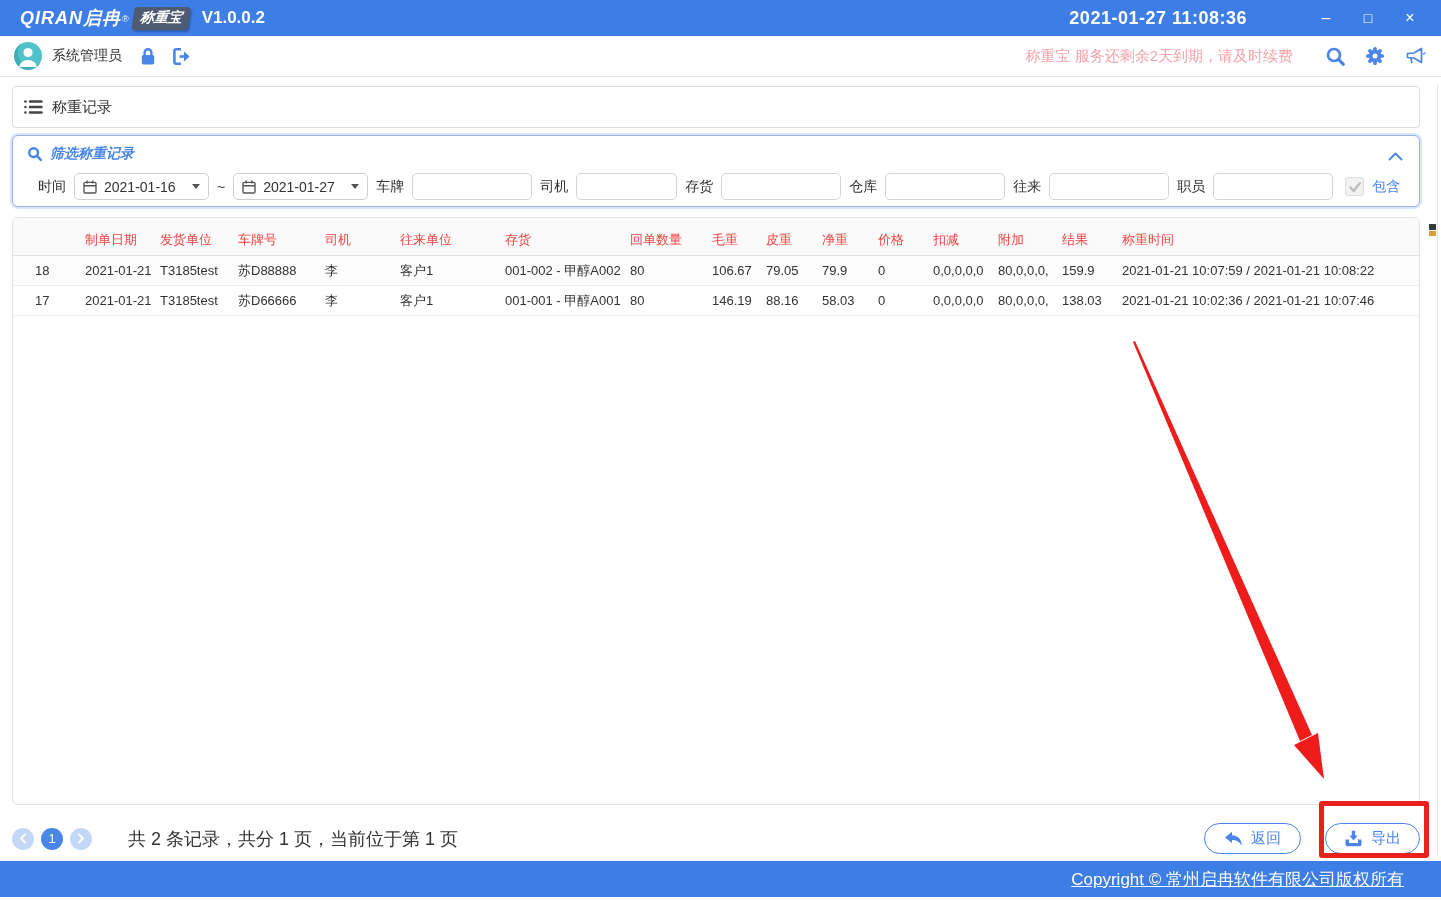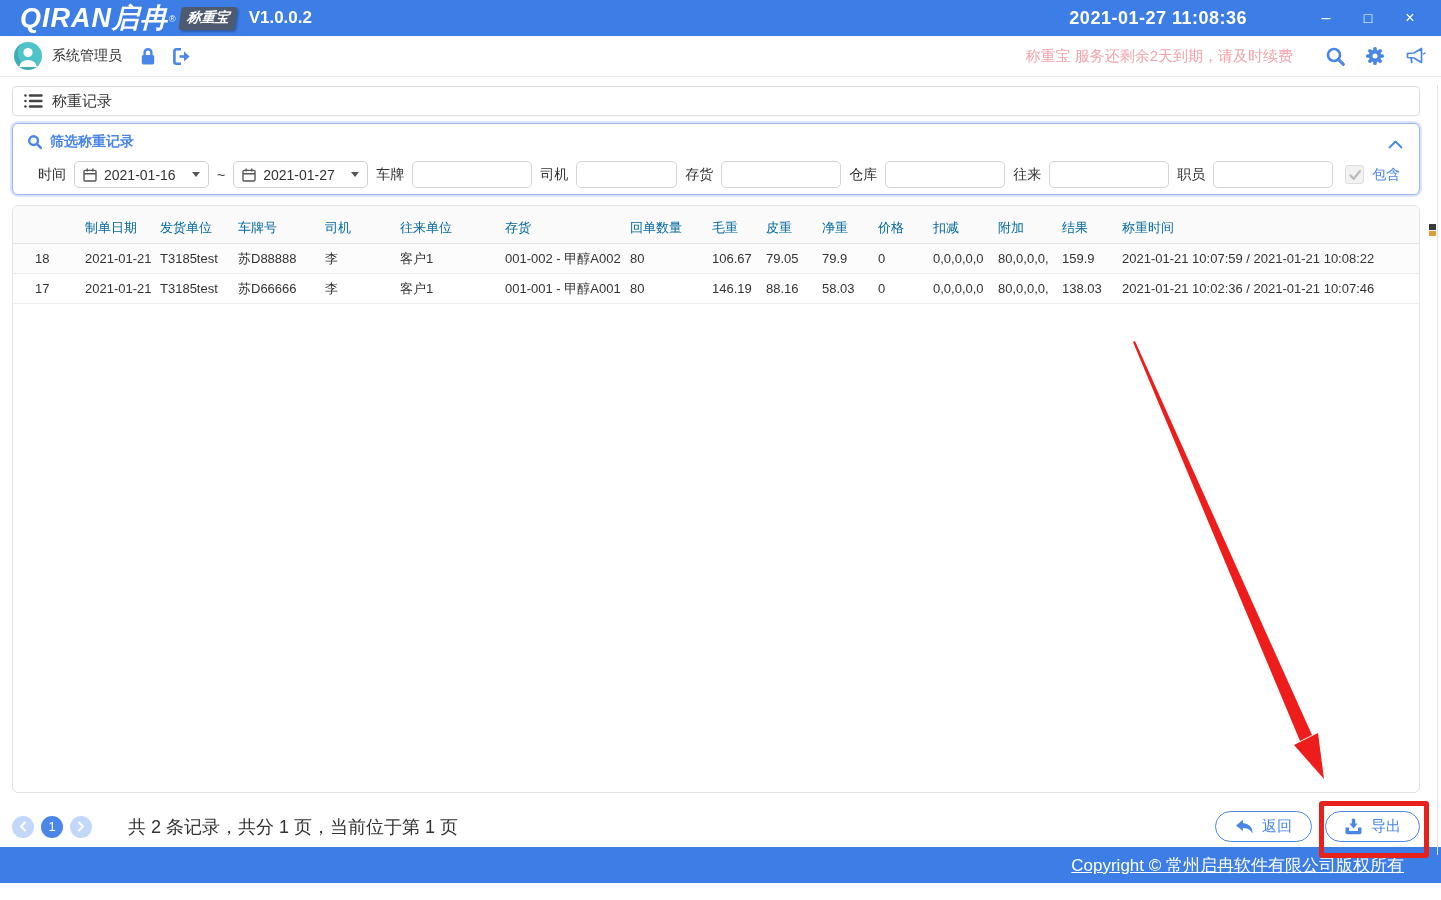--- a/index.html
+++ b/index.html
@@ -4,21 +4,21 @@
 <style>
   * { margin:0; padding:0; box-sizing:border-box; }
   html,body { width:1441px; height:900px; }
   body { font-family:"Liberation Sans","DejaVu Sans",sans-serif; background:#fff; overflow:hidden; }
   #window { position:relative; width:1441px; height:900px; background:#fff; overflow:hidden; }
 
   
   .titlebar { position:absolute; top:0; left:0; width:100%; height:36px; background:#3d7de6;
               display:flex; align-items:center; color:#fff; padding:0 10px 0 20px; }
   .brand { display:flex; align-items:center; }
-  .logo-main { font-style:italic; font-weight:800; font-size:27px; letter-spacing:1px; line-height:36px; }
+  .logo-main { font-style:italic; font-weight:800; font-size:18px; letter-spacing:1px; line-height:36px; }
   .logo-reg { font-size:9px; vertical-align:top; margin:2px 2px 0 1px; display:inline-block; }
   .logo-badge { font-style:italic; font-weight:700; font-size:14px; background:#4d5a70; color:#fff;
                 padding:2px 7px 3px 7px; border-radius:3px; transform:skewX(-8deg); margin-left:2px;
                 box-shadow:2px 2px 2px rgba(0,0,0,.25); }
   .logo-version { font-weight:700; font-size:17px; margin-left:13px; }
   .titlebar-spacer { flex:1; }
   .clock { font-weight:700; font-size:18px; letter-spacing:.5px; }
   .win-controls { display:flex; margin-left:58px; }
   .win-btn { width:42px; height:36px; display:flex; align-items:center; justify-content:center;
              font-size:16px; cursor:default; }
@@ -31,27 +31,27 @@
             display:flex; align-items:center; justify-content:center; overflow:hidden; }
   .username { font-size:14px; color:#333; margin-left:10px; }
   .tb-icon { display:flex; align-items:center; justify-content:center; width:24px; height:24px; }
   .left-icons { display:flex; align-items:center; gap:10px; margin-left:14px; }
   .toolbar-right { margin-left:auto; display:flex; align-items:center; gap:16px; }
   .warning-text { font-size:15px; color:#f2a3ab; margin-right:14px; }
 
   
   .page { position:absolute; top:77px; left:12px; right:21px; }
 
-  .title-panel { height:30px; margin-top:9px; border:1px solid #dcdcdc; border-radius:4px;
+  .title-panel { height:42px; margin-top:9px; border:1px solid #dcdcdc; border-radius:4px;
                  display:flex; align-items:center; padding-left:11px; gap:9px; background:#fff; }
   .page-title { font-size:15px; color:#333; }
 
   .filter-panel { margin-top:7px; border:1px solid #9cb3ec; box-shadow:0 0 0 2px #dbe5fb; border-radius:6px;
                   padding:9px 14px 9px 14px; background:#fff; position:relative; overflow:hidden; height:72px; }
-  .filter-head { display:flex; align-items:center; gap:7px; }
+  .filter-head { display:flex; align-items:center; gap:7px;font-style:italic; }
   .filter-title { color:#4a86e8; font-weight:700; font-size:14px; }
   .collapse-btn { position:absolute; right:16px; top:11px; cursor:default; }
   .filter-fields { display:flex; align-items:center; gap:8px; margin-top:10px; white-space:nowrap; flex-wrap:nowrap;margin-left:11px; }
   .f-label { font-size:14px; color:#333; flex:0 0 auto; }
   .date-select { width:135px; height:27px; border:1px solid #cfcfcf; border-radius:5px; background:#fff;
                  display:flex; align-items:center; padding:0 8px; gap:7px; flex:0 0 auto; cursor:default; }
   .date-value { font-size:14px; color:#333; flex:1; }
   .caret { width:0; height:0; border-left:4px solid transparent; border-right:4px solid transparent;
            border-top:5px solid #555; }
   .f-input { width:120px; height:27px; border:1px solid #d4d4d4; border-radius:5px; font-size:13px;
@@ -63,40 +63,40 @@
 
   
   .table-panel { margin-top:10px; border:1px solid #e3e3e3; border-radius:6px; height:588px;
                  overflow:hidden; background:#fff; }
   .trow { display:grid; grid-template-columns:72px 75px 78px 87px 75px 105px 125px 82px 54px 56px 56px 55px 65px 64px 60px 1fr;
           align-items:center; }
   .tc { font-size:13px; white-space:nowrap; overflow:hidden; padding-right:6px; }
   .tc:first-child { padding-left:22px; }
   .thead-wrap { background:#fafafa; padding-top:6px; border-bottom:1px solid #e2e2e2; }
   .thead-row { height:31px; }
-  .thead-row .tc { color:#0369a1; }
+  .thead-row .tc { color:#ef4444; }
   .drow { height:30px; border-bottom:1px solid #ededed; }
   .drow .tc { color:#333; }
   .drow:nth-child(odd) { background:#fcfcfc; }
 
   
   .pager-row { display:flex; align-items:center; margin-top:18px; }
   .pg-circle { width:22px; height:22px; border-radius:50%; display:flex; align-items:center;
                justify-content:center; flex:0 0 auto; cursor:default; }
   .pg-nav { background:#c3d7f8; }
   .pg-current { background:#4a86e8; color:#fff; font-size:13px; margin:0 7px; }
   .pager-info { font-size:18px; color:#333; margin-left:36px; }
-  .action-btns { margin-left:auto; display:flex; gap:13px; }
+  .action-btns { margin-left:auto; display:flex; gap:24px; }
   .btn { height:31px; border:1px solid #4a86e8; border-radius:16px; background:#fff; color:#4a86e8;
          font-size:15px; display:flex; align-items:center; justify-content:center; gap:8px; cursor:default; }
   .btn-back { width:97px; }
   .btn-export { width:95px; }
 
   
-  .footer { position:absolute; left:0; bottom:17px; width:100%; height:36px; background:#3d7de6;
+  .footer { position:absolute; left:0; bottom:3px; width:100%; height:36px; background:#3d7de6;
             display:flex; align-items:center; justify-content:flex-end; padding-right:37px;margin-top:34px; }
   .copyright { color:#fff; font-size:17px; text-decoration:underline; }
 
   
   .red-rect { position:absolute; left:1319px; top:801px; width:110px; height:57px;
               border:5px solid #e8211d; border-radius:3px; pointer-events:none; z-index:30; }
   .arrow-overlay { position:absolute; left:0; top:0; width:1441px; height:900px; pointer-events:none; z-index:29; }
 
   
   .edge-strip { position:absolute; right:3px; top:85px; bottom:45px; width:1px; background:#e3e3e3; }

